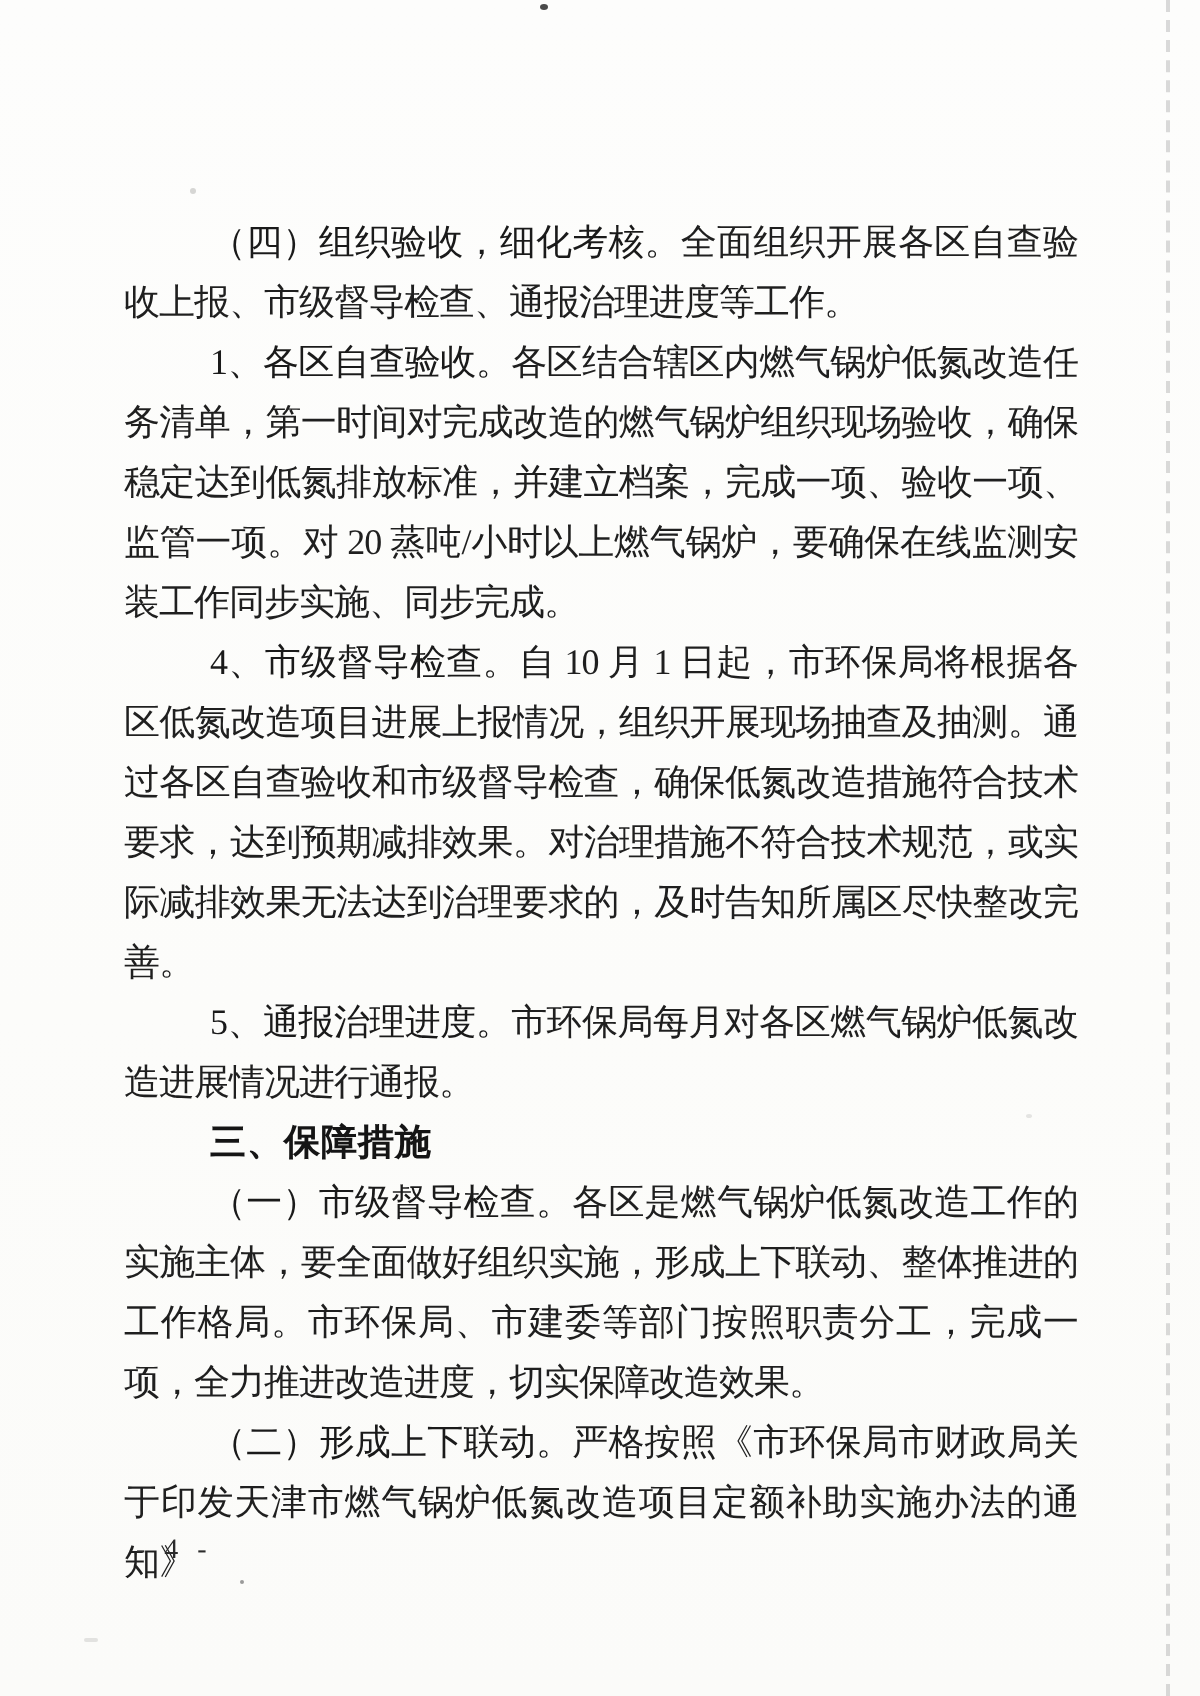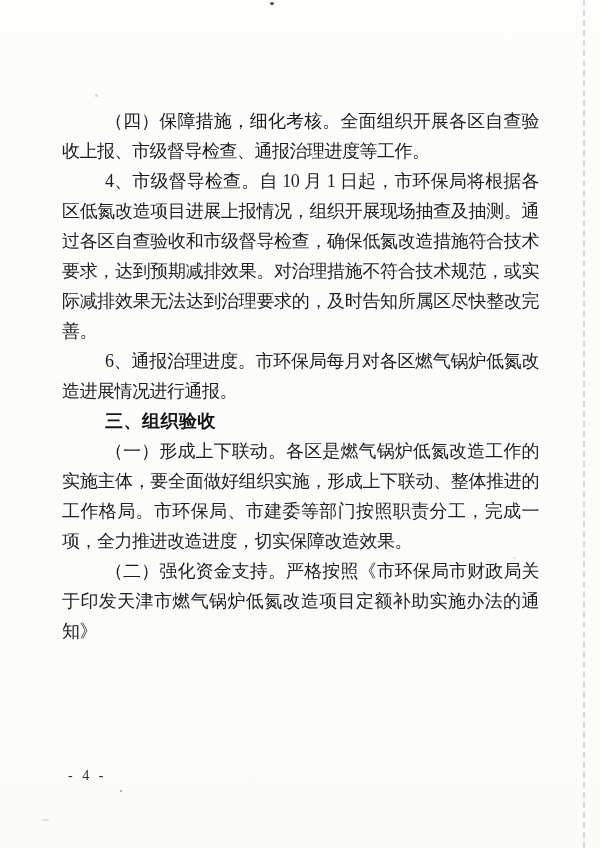--- a/index.html
+++ b/index.html
@@ -75,32 +75,33 @@
   .speck-4 { left: 42px;  top: 819px; width: 7px; height: 2px; background: #e2e2e0; border-radius: 1px; }
   .speck-5 { left: 513px; top: 557px; width: 3px; height: 2px; background: #e4e4e2; }
 </style>
 </head>
 <body>
 
 <div class="paper">
 
   <div class="content">
 
-    <p class="para"><span class="lead">（四）保障措施，细化考核。</span><span>全面组织开展各区自查验收上报、市级督导检查、通报治理进度等工作。</span></p>
+    <p class="para"><span class="lead">（四）组织验收，细化考核。</span><span>全面组织开展各区自查验收上报、市级督导检查、通报治理进度等工作。</span></p>
 
+    <p class="para"><span class="lead">1、各区自查验收。</span><span>各区结合辖区内燃气锅炉低氮改造任务清单，第一时间对完成改造的燃气锅炉组织现场验收，确保稳定达到低氮排放标准，并建立档案，完成一项、验收一项、监管一项。对 20 蒸吨/小时以上燃气锅炉，要确保在线监测安装工作同步实施、同步完成。</span></p>
 
     <p class="para"><span class="lead">4、市级督导检查。</span><span>自 10 月 1 日起，市环保局将根据各区低氮改造项目进展上报情况，组织开展现场抽查及抽测。通过各区自查验收和市级督导检查，确保低氮改造措施符合技术要求，达到预期减排效果。对治理措施不符合技术规范，或实际减排效果无法达到治理要求的，及时告知所属区尽快整改完善。</span></p>
 
-    <p class="para"><span class="lead">6、通报治理进度。</span><span>市环保局每月对各区燃气锅炉低氮改造进展情况进行通报。</span></p>
+    <p class="para"><span class="lead">5、通报治理进度。</span><span>市环保局每月对各区燃气锅炉低氮改造进展情况进行通报。</span></p>
 
-    <p class="section-heading">三、组织验收</p>
+    <p class="section-heading">三、保障措施</p>
 
-    <p class="para"><span class="lead">（一）形成上下联动。</span><span>各区是燃气锅炉低氮改造工作的实施主体，要全面做好组织实施，形成上下联动、整体推进的工作格局。市环保局、市建委等部门按照职责分工，完成一项，全力推进改造进度，切实保障改造效果。</span></p>
+    <p class="para"><span class="lead">（一）市级督导检查。</span><span>各区是燃气锅炉低氮改造工作的实施主体，要全面做好组织实施，形成上下联动、整体推进的工作格局。市环保局、市建委等部门按照职责分工，完成一项，全力推进改造进度，切实保障改造效果。</span></p>
 
-    <p class="para"><span class="lead">（二）强化资金支持。</span><span>严格按照《市环保局市财政局关于印发天津市燃气锅炉低氮改造项目定额补助实施办法的通知》</span></p>
+    <p class="para"><span class="lead">（二）形成上下联动。</span><span>严格按照《市环保局市财政局关于印发天津市燃气锅炉低氮改造项目定额补助实施办法的通知》</span></p>
 
   </div>
 
   <div class="page-number">- 4 -</div>
 
   <div class="scan-line"></div>
 
   <div class="speck speck-1"></div>
   <div class="speck speck-2"></div>
   <div class="speck speck-3"></div>

